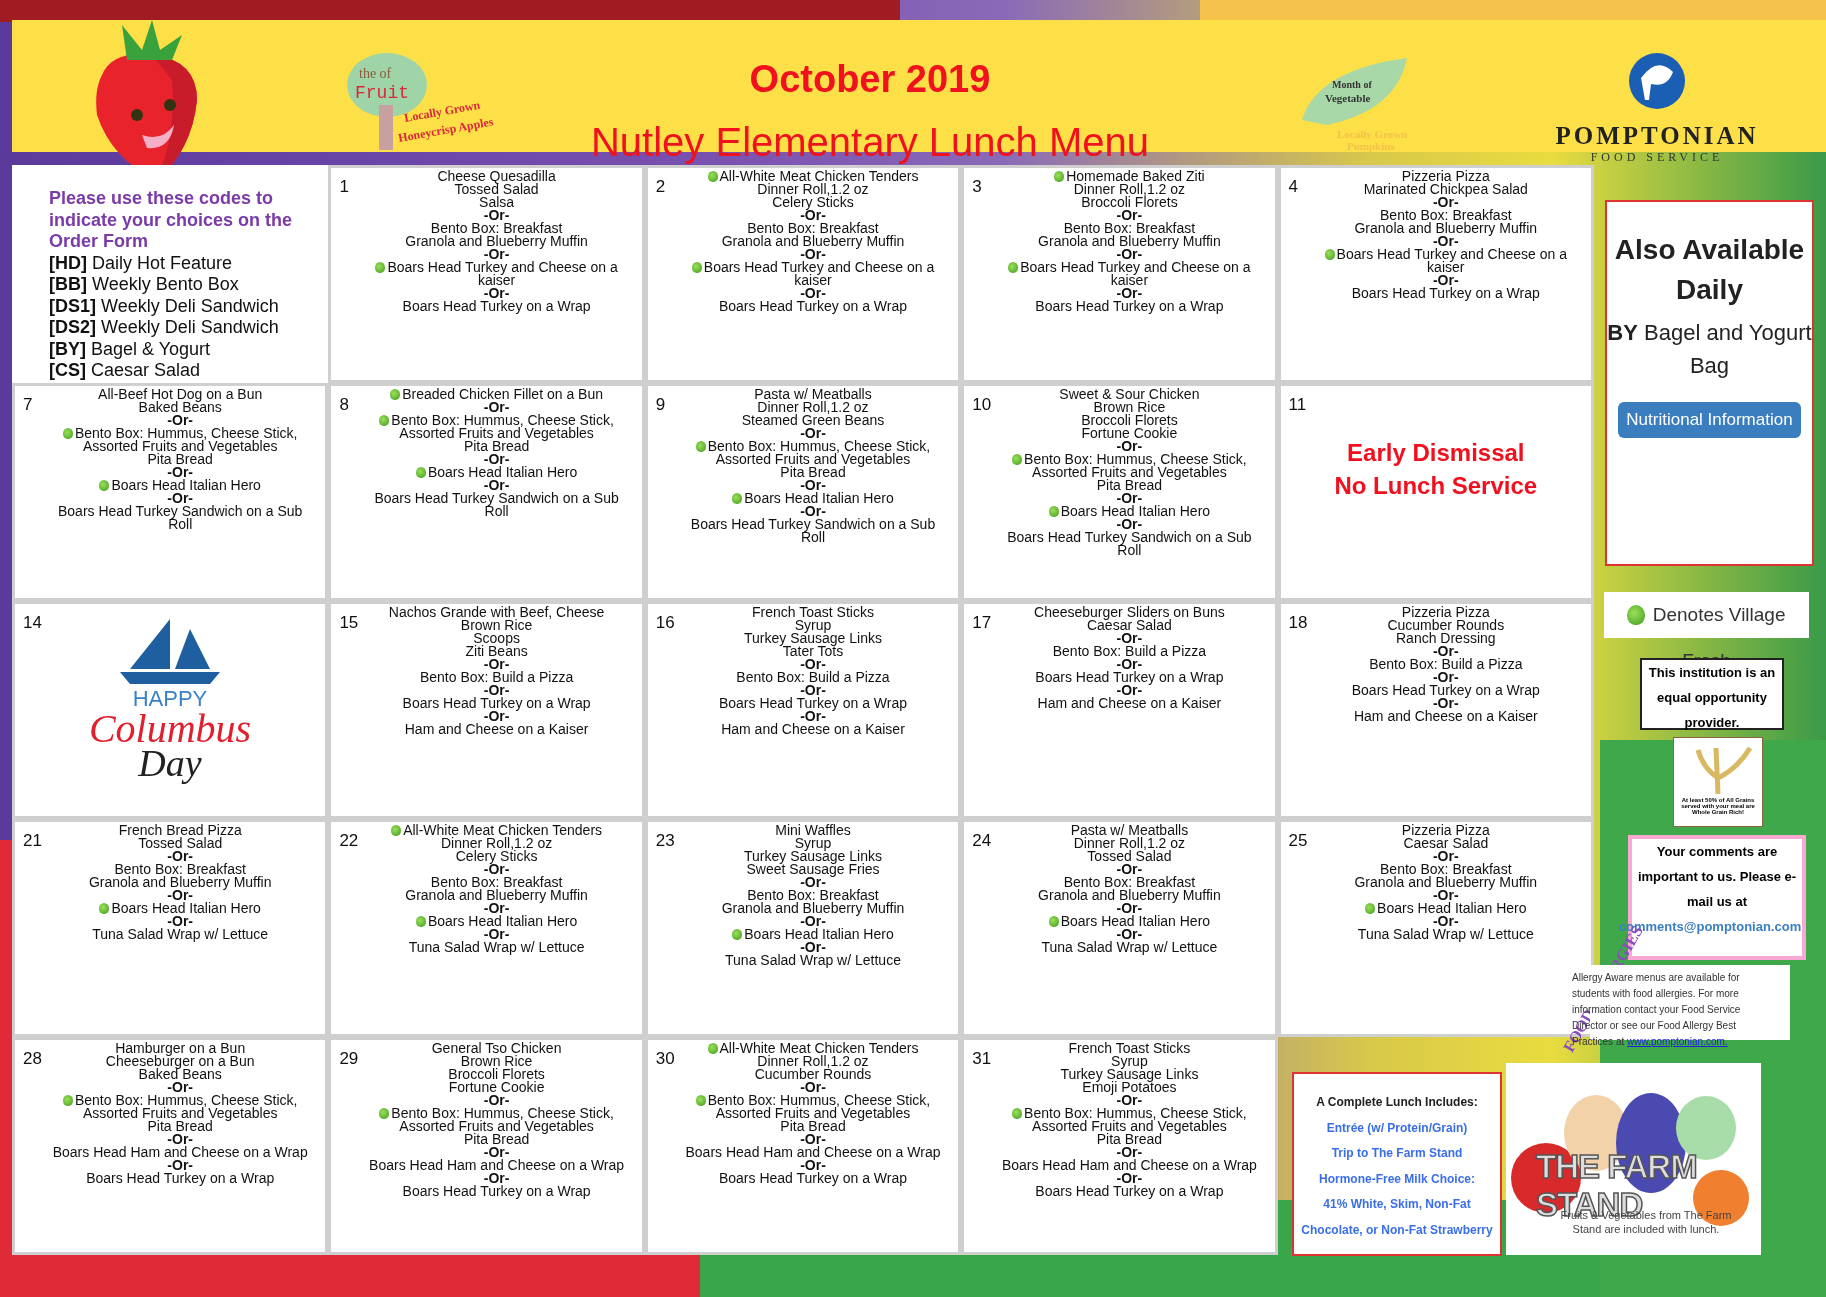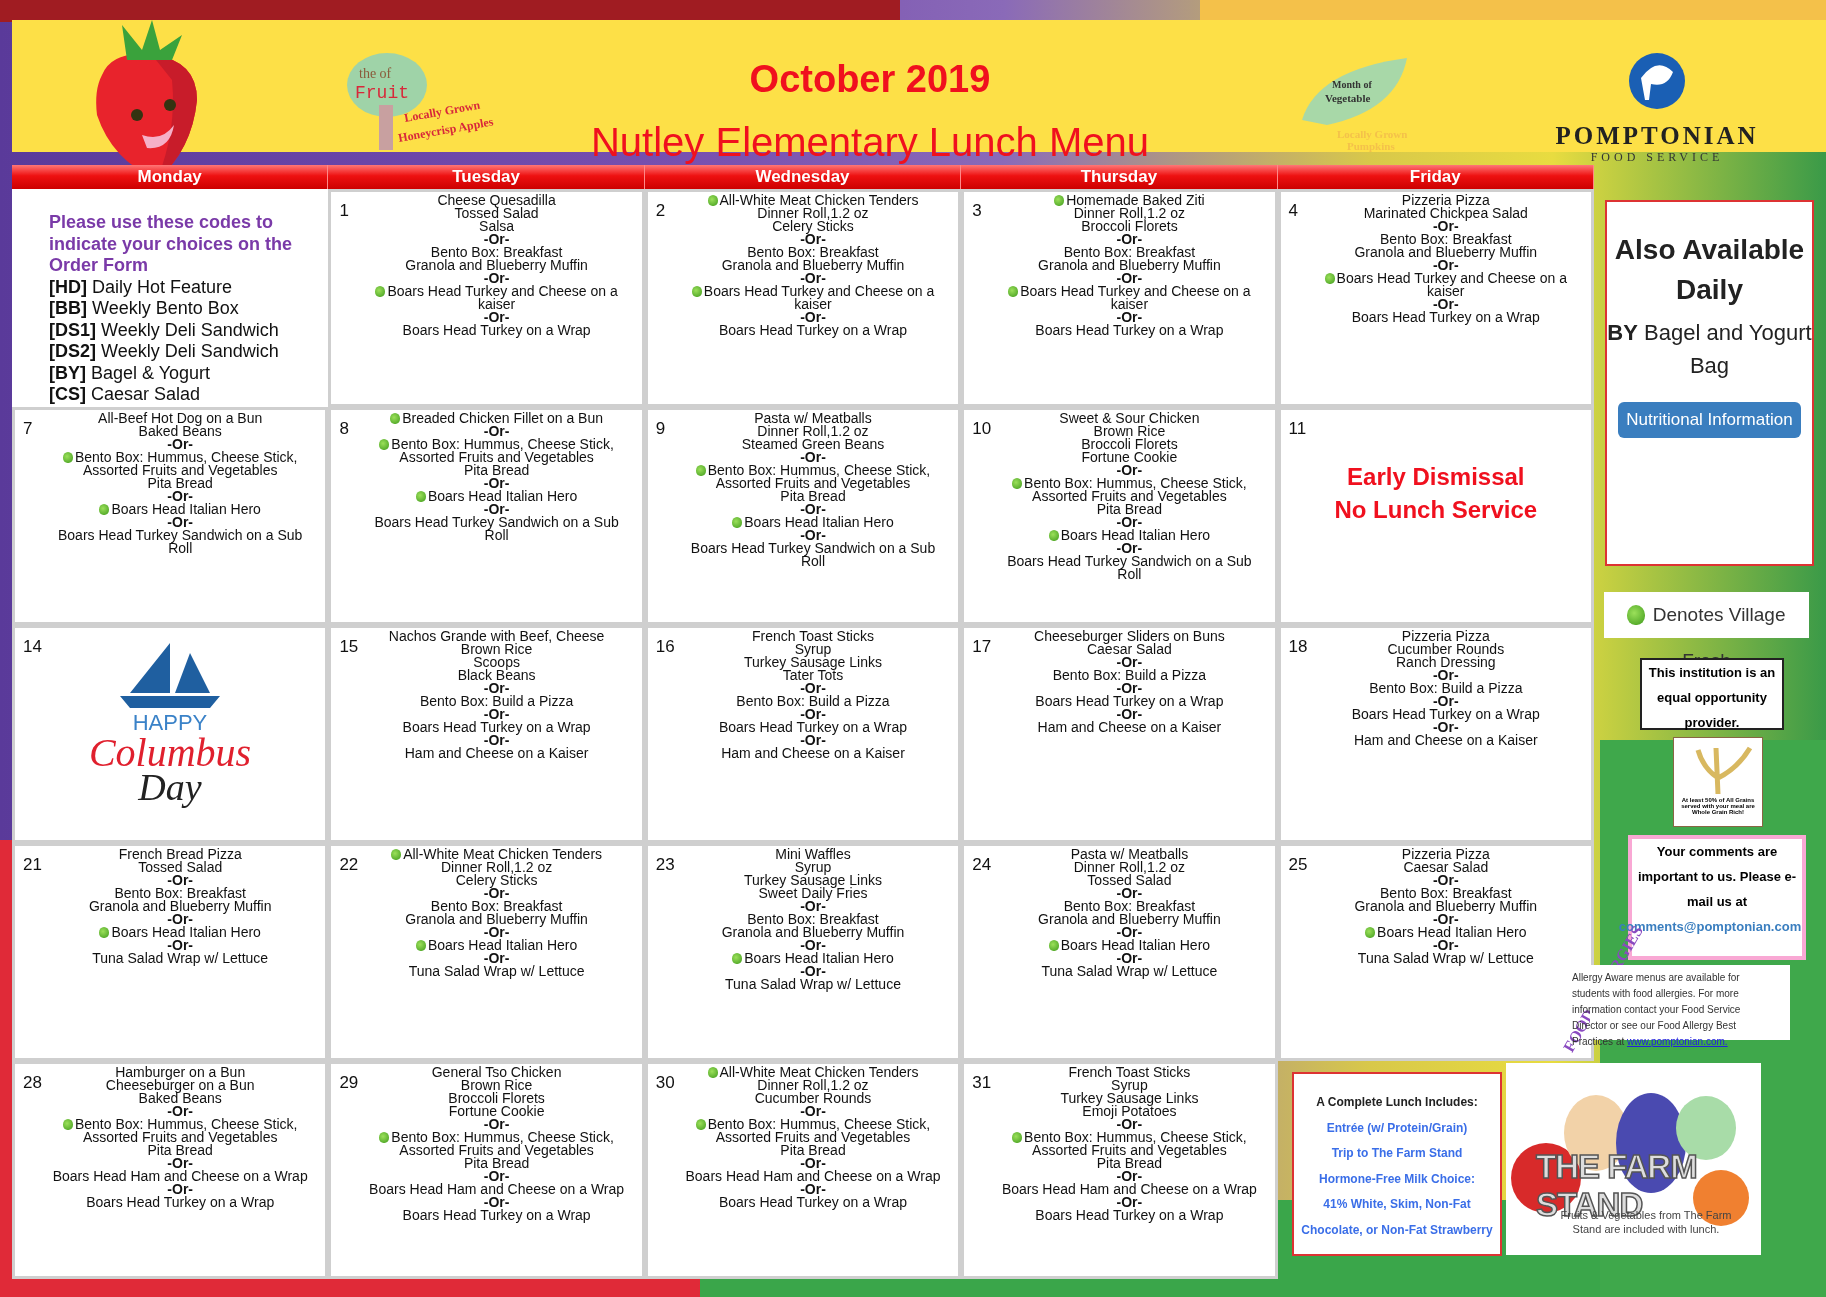--- a/index.html
+++ b/index.html
@@ -100,27 +100,20 @@
     <svg width="60" height="66" viewBox="0 0 60 66">
       <circle cx="30" cy="33" r="28" fill="#1a5fb4"></circle>
       <path d="M14 30 Q30 8 46 24 Q40 40 24 36 L22 52 L18 52Z" fill="#fff"></path>
     </svg>
     <div class="pomp-name">POMPTONIAN</div>
     <div class="pomp-sub">FOOD SERVICE</div>
   </div>
 </div>
 
 <div class="calendar">
-  <div class="daybar">
-    <div>Monday</div>
-    <div>Tuesday</div>
-    <div>Wednesday</div>
-    <div>Thursday</div>
-    <div>Friday</div>
-  </div>
   <div class="grid" id="grid">
       <div class="cell" style="border-color: rgb(255, 255, 255);">
         <div class="codes">
           <div class="intro">Please use these codes to indicate your choices on the Order Form</div>
           <div><b>[HD]</b> <span>Daily Hot Feature</span></div>
           <div><b>[BB]</b> <span>Weekly Bento Box</span></div>
           <div><b>[DS1]</b> <span>Weekly Deli Sandwich</span></div>
           <div><b>[DS2]</b> <span>Weekly Deli Sandwich</span></div>
           <div><b>[BY]</b> <span>Bagel &amp; Yogurt</span></div>
           <div><b>[CS]</b> <span>Caesar Salad</span></div>
@@ -259,21 +252,21 @@
             <text x="100" y="128" text-anchor="middle" font-size="40" fill="#e0202e" font-style="italic" font-family="Liberation Serif, serif">Columbus</text>
             <text x="100" y="162" text-anchor="middle" font-size="38" fill="#222" font-style="italic" font-family="Liberation Serif, serif">Day</text>
           </svg></div>
       </div>
       <div class="cell">
         <span class="num">15</span>
         <div class="menu">
           <span class="line"><span>Nachos Grande with Beef, Cheese</span></span>
           <span class="line"><span>Brown Rice</span></span>
           <span class="line"><span>Scoops</span></span>
-          <span class="line"><span>Black Beans</span></span>
+          <span class="line"><span>Ziti Beans</span></span>
           <span class="line or"><span>-Or-</span></span>
           <span class="line"><span>Bento Box: Build a Pizza</span></span>
           <span class="line or"><span>-Or-</span></span>
           <span class="line"><span>Boars Head Turkey on a Wrap</span></span>
           <span class="line or"><span>-Or-</span></span>
           <span class="line"><span>Ham and Cheese on a Kaiser</span></span>
         </div>
       </div>
       <div class="cell">
         <span class="num">16</span>
@@ -345,21 +338,21 @@
           <span class="line or"><span>-Or-</span></span>
           <span class="line"><span>Tuna Salad Wrap w/ Lettuce</span></span>
         </div>
       </div>
       <div class="cell">
         <span class="num">23</span>
         <div class="menu">
           <span class="line"><span>Mini Waffles</span></span>
           <span class="line"><span>Syrup</span></span>
           <span class="line"><span>Turkey Sausage Links</span></span>
-          <span class="line"><span>Sweet Daily Fries</span></span>
+          <span class="line"><span>Sweet Sausage Fries</span></span>
           <span class="line or"><span>-Or-</span></span>
           <span class="line"><span>Bento Box: Breakfast</span></span>
           <span class="line"><span>Granola and Blueberry Muffin</span></span>
           <span class="line or"><span>-Or-</span></span>
           <span class="line"><span class="apple"></span><span>Boars Head Italian Hero</span></span>
           <span class="line or"><span>-Or-</span></span>
           <span class="line"><span>Tuna Salad Wrap w/ Lettuce</span></span>
         </div>
       </div>
       <div class="cell">

